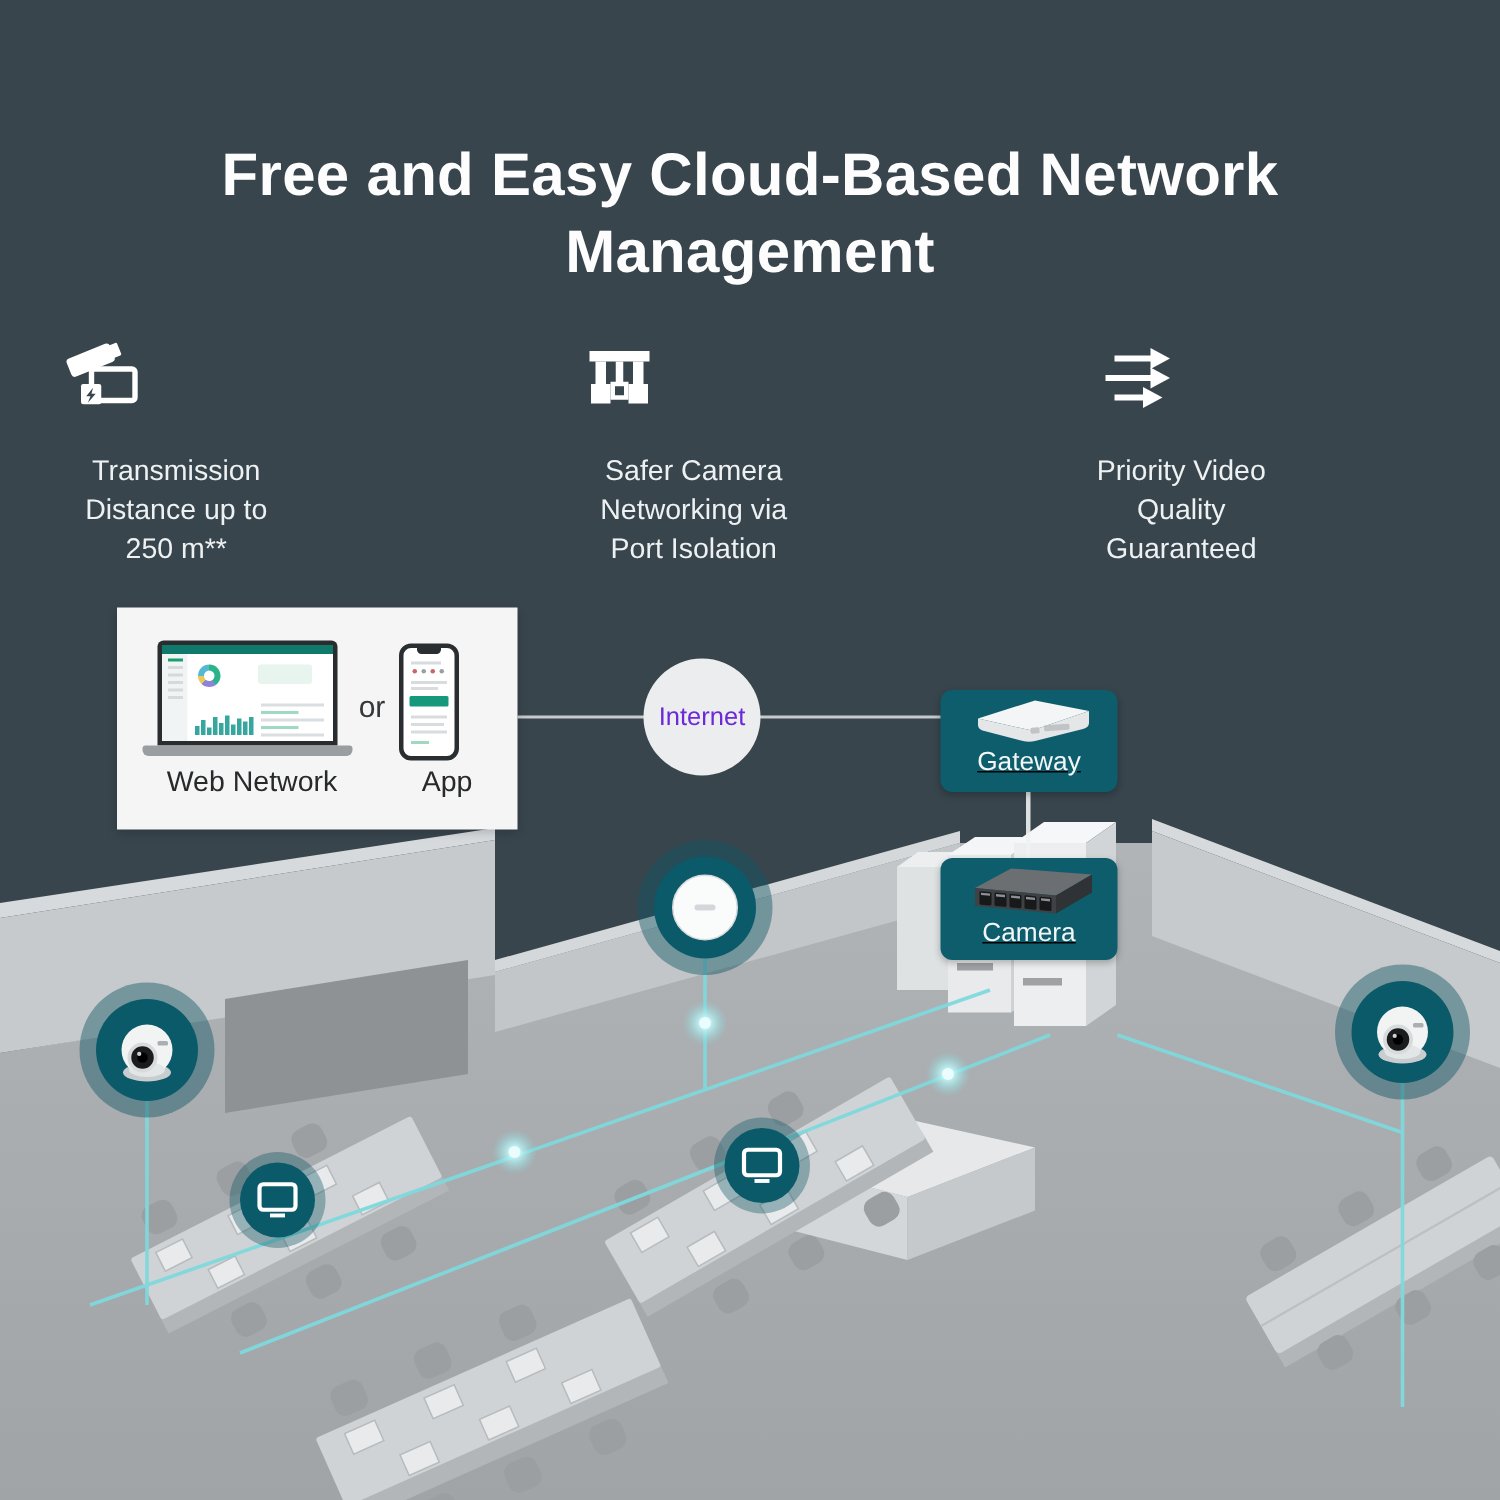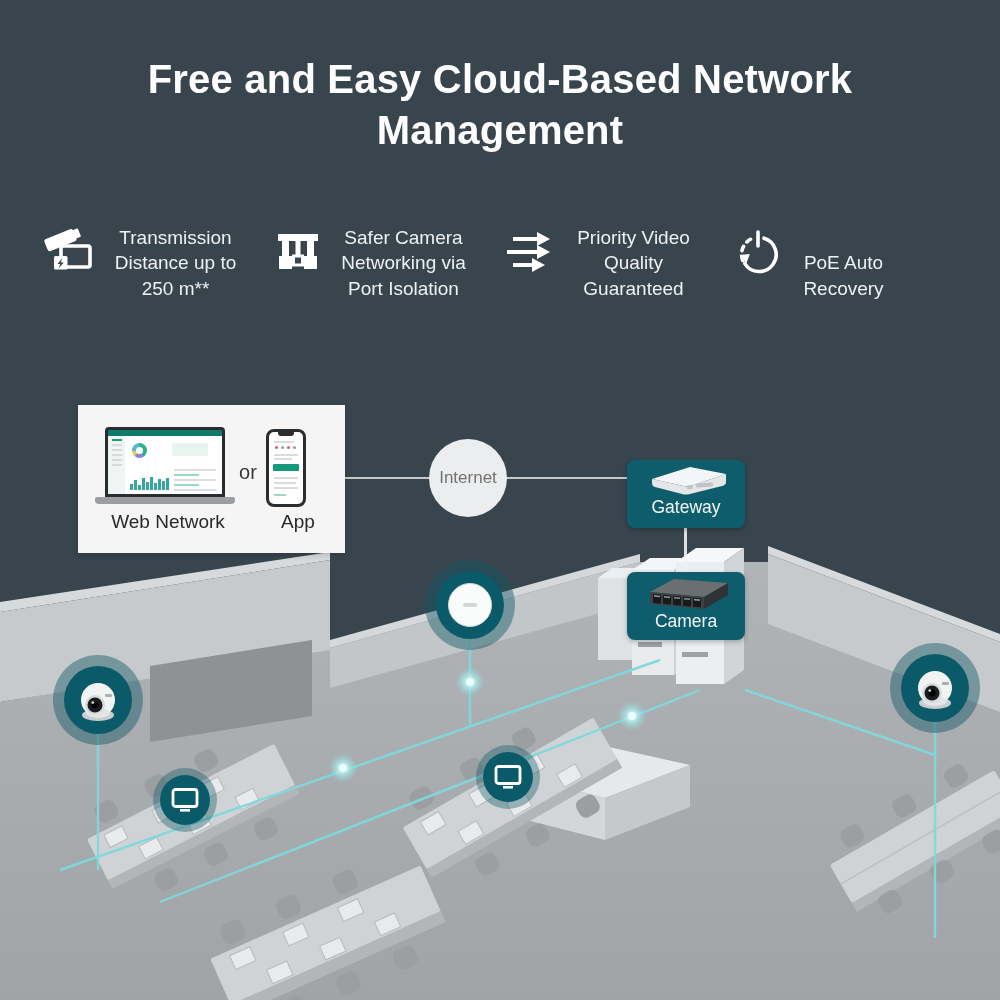--- a/index.html
+++ b/index.html
@@ -6,30 +6,30 @@
   body{
     width:1000px;height:1000px;overflow:hidden;position:relative;
     background:#38454d;
     font-family:"Liberation Sans","DejaVu Sans",sans-serif;
     -webkit-font-smoothing:antialiased;
   }
   .stage{position:absolute;inset:0;}
 
   
   .page-title{
-    margin:54px auto 0;max-width:790px;text-align:center;
+    margin:92px auto 0;max-width:790px;text-align:center;
     color:#fdfdfd;font-size:40px;line-height:1.28;font-weight:600;letter-spacing:.2px;
   }
 
   
   .features{
     position:absolute;top:224px;left:40px;width:920px;
     display:flex;justify-content:space-between;
   }
-  .feature{width:230px;display:flex;flex-direction:row;align-items:flex-end;}
+  .feature{width:230px;display:flex;flex-direction:column;align-items:flex-start;}
   .ficon{height:58px;display:flex;align-items:center;justify-content:center;margin-bottom:20px;}
   .flabel{
     max-width:155px;text-align:center;color:#edf1f2;
     font-size:19px;line-height:1.36;font-weight:400;
   }
   .feature:last-child .flabel{max-width:115px;}
 
   
   .scene{position:absolute;left:0;top:540px;z-index:0;}
 
@@ -48,28 +48,29 @@
 
   
   .hline{position:absolute;left:345px;top:477px;width:283px;height:2px;background:#c6cacc;z-index:1;}
   .vline{position:absolute;left:684px;top:528px;width:3px;height:45px;background:#eef2f2;opacity:.9;z-index:2;}
 
   
   .internet{
     position:absolute;left:468px;top:478px;width:78px;height:78px;border-radius:50%;
     background:#ecedee;transform:translate(-50%,-50%);z-index:2;
     display:flex;align-items:center;justify-content:center;
-    color:#737373;font-size:17px;
+    color:#6d28d9;font-size:17px;
   }
 
   
   .devbox{
     position:absolute;width:118px;height:68px;border-radius:8px;background:#0d5d6c;
     z-index:3;display:flex;flex-direction:column;align-items:center;justify-content:flex-start;
     box-shadow:0 2px 5px rgba(0,0,0,.25);
+    text-decoration:underline;
   }
   .devbox.gateway{left:627px;top:460px;}
   .devbox.switch{left:627px;top:572px;}
   .devlabel{color:#f3f6f6;font-size:17.5px;margin-top:-3px;}
 
   
   .node{
     position:absolute;border-radius:50%;z-index:3;transform:translate(-50%,-50%);
     display:flex;align-items:center;justify-content:center;
   }
@@ -164,33 +165,20 @@
           <g fill="#fff">
             <path d="M37 7 L50 14 L37 21 z"></path>
             <path d="M37 20 L50 27 L37 34 z"></path>
             <path d="M32 33 L45 40 L32 47 z"></path>
           </g>
         </svg>
       </div>
       <div class="flabel">Priority Video Quality Guaranteed</div>
     </div>
 
-    <div class="feature">
-      <div class="ficon">
-        <svg width="56" height="56" viewBox="0 0 56 56">
-          <g fill="none" stroke="#fff" stroke-width="3.6" stroke-linecap="round">
-            <path d="M34 13.2 A17 17 0 1 1 14.8 38.6"></path>
-            <path d="M12.8 35.5 A17 17 0 0 1 21.5 13.8" stroke-dasharray="4.5 5.5"></path>
-            <path d="M28 7 V21"></path>
-          </g>
-          <path d="M9.5 30 l6.8 8.6 3.6-9.6 z" fill="#fff"></path>
-        </svg>
-      </div>
-      <div class="flabel">PoE Auto Recovery</div>
-    </div>
   </div>
 
   <svg class="scene" width="1000" height="460" viewBox="0 0 1000 460">
     <defs>
       <linearGradient id="floorG" x1="0" y1="0" x2="0" y2="1">
         <stop offset="0" stop-color="#b0b4b7"></stop>
           <stop offset="1" stop-color="#a0a4a7"></stop>
       </linearGradient>
       <radialGradient id="glowG">
         <stop offset="0" stop-color="#ffffff"></stop>

